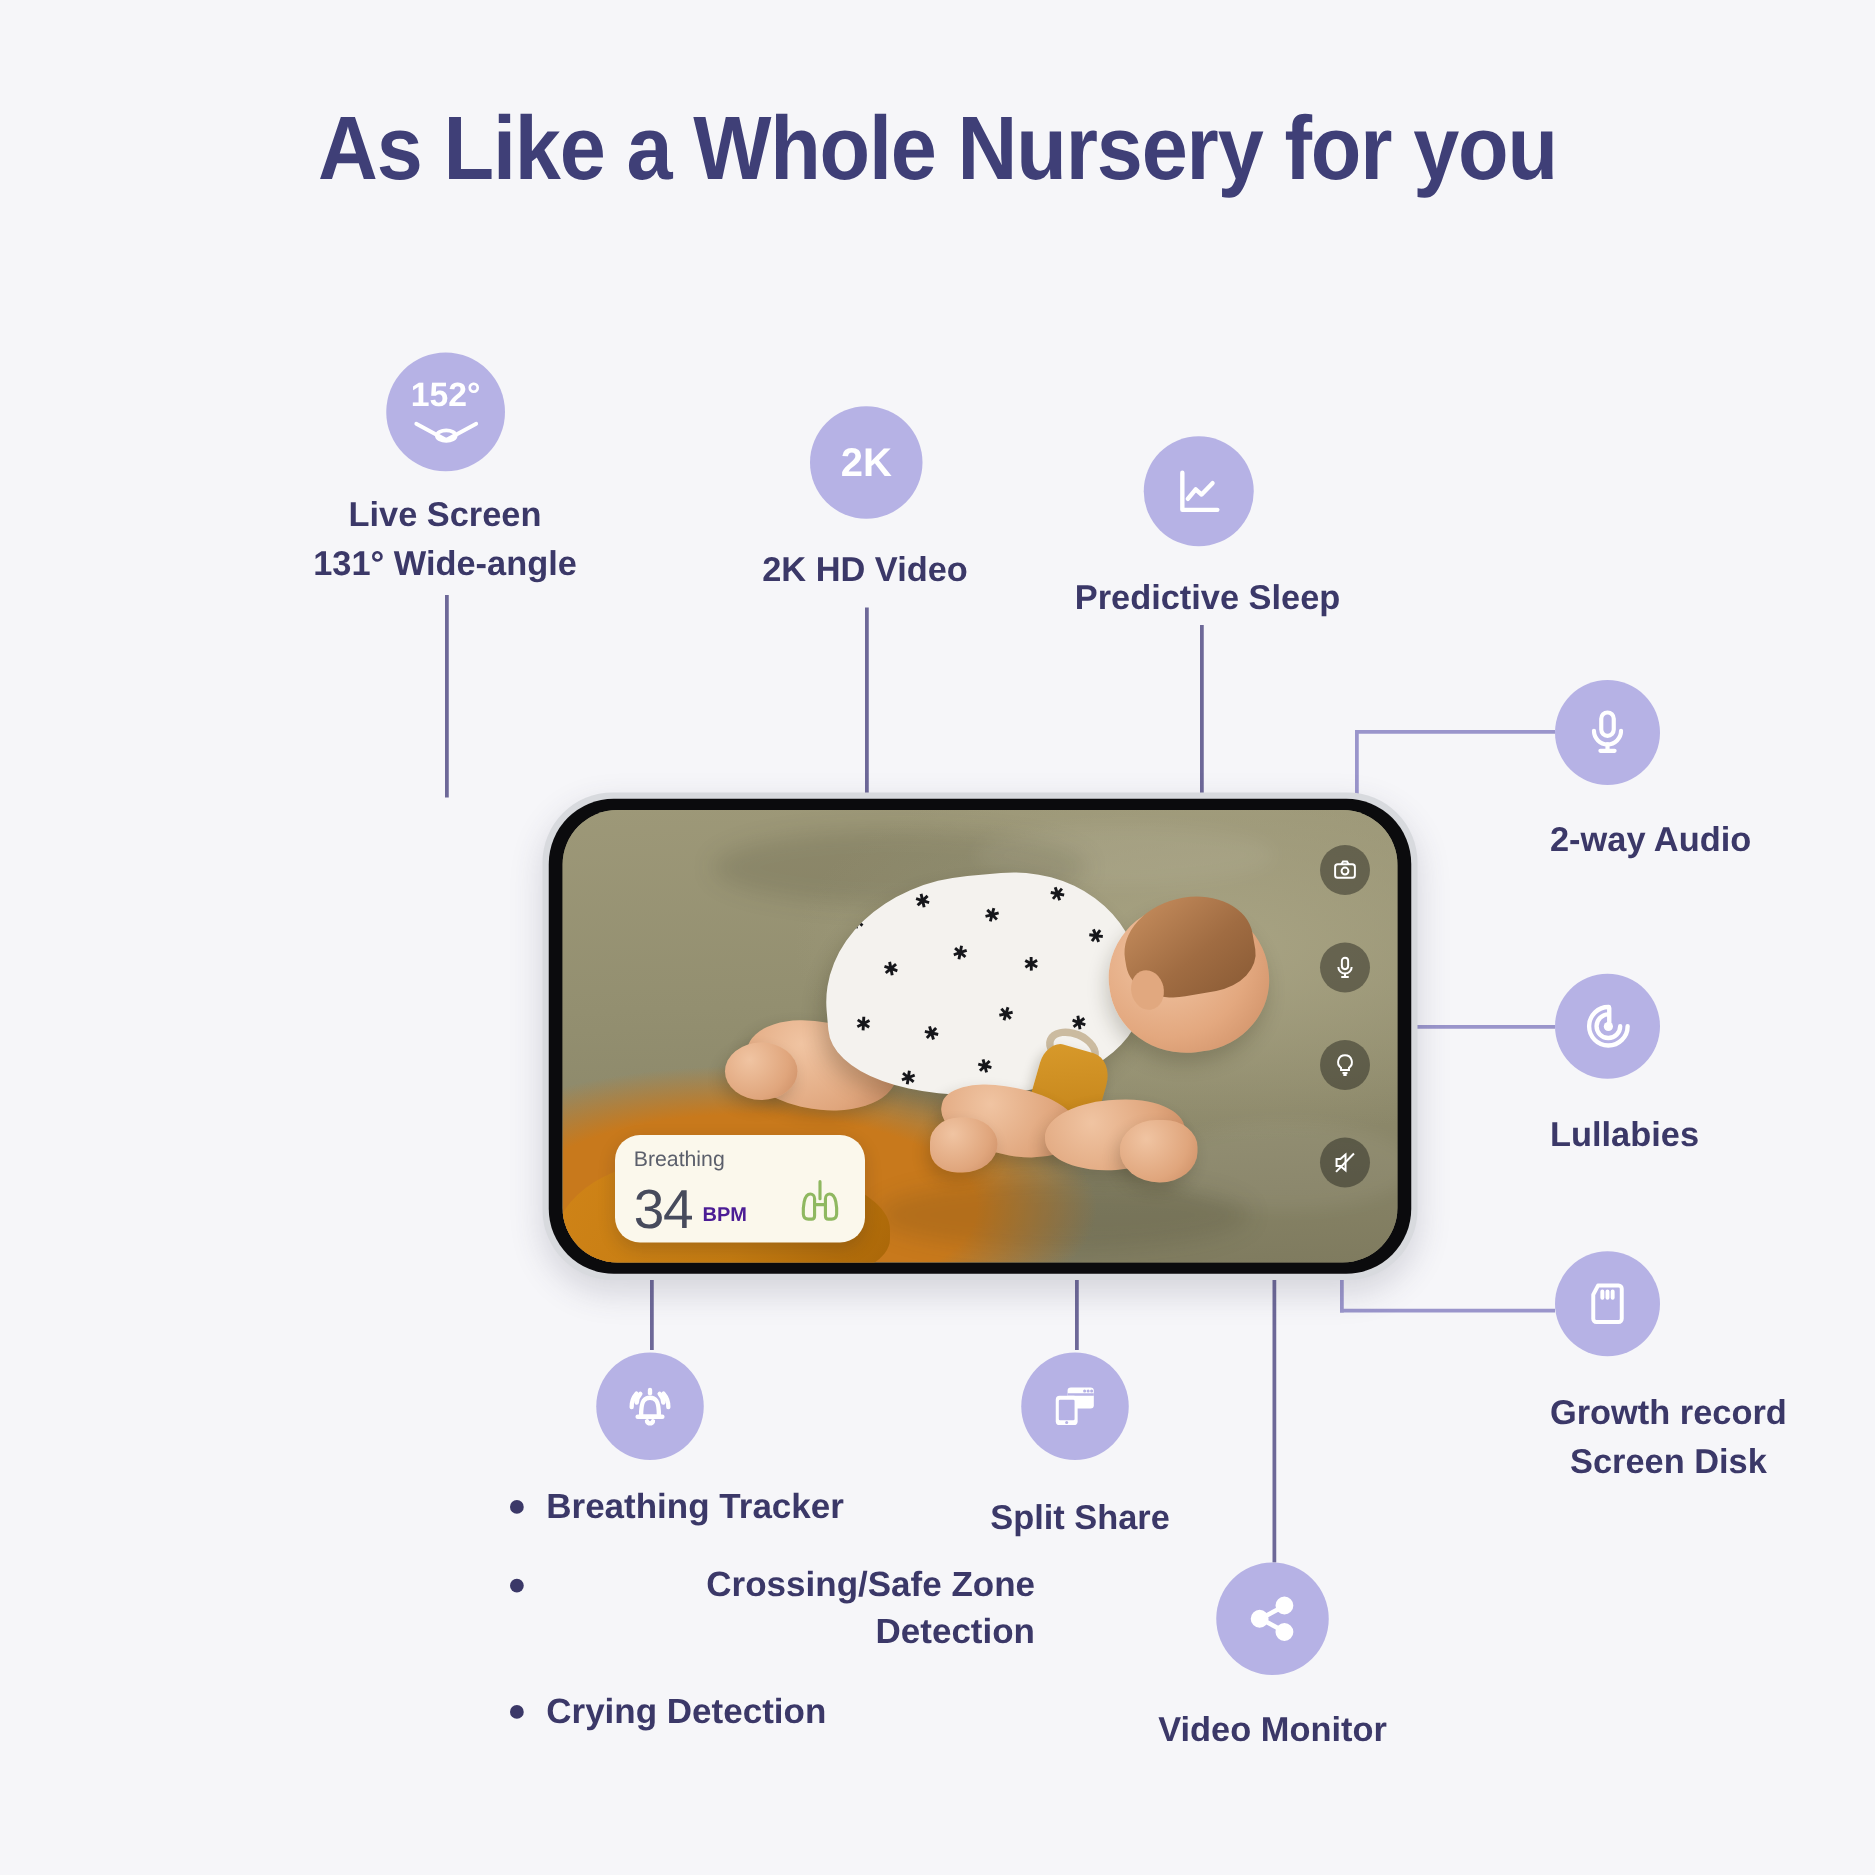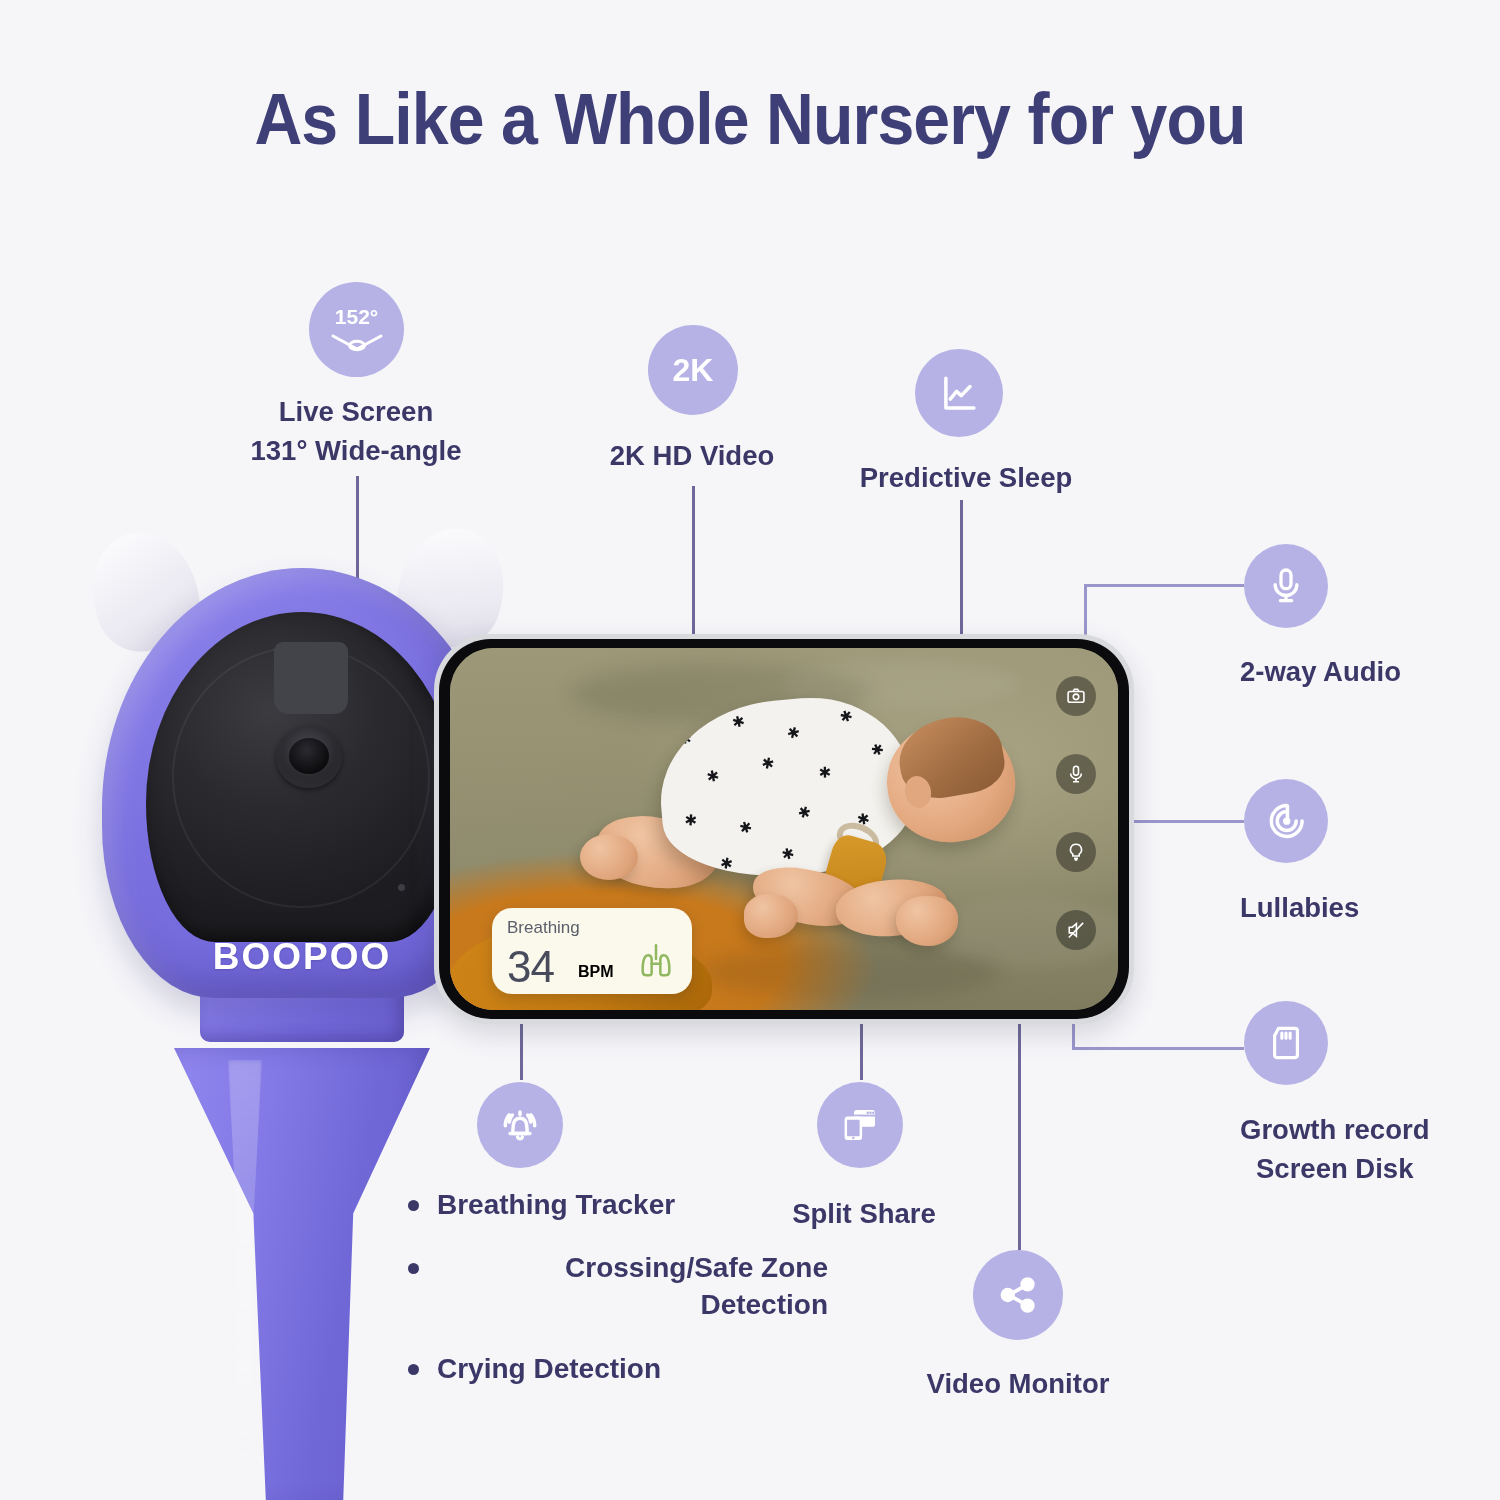--- a/index.html
+++ b/index.html
@@ -29,21 +29,21 @@
   .badge {
     position: absolute;
     border-radius: 50%;
     background: #b6b2e5;
     display: flex;
     align-items: center;
     justify-content: center;
     color: #ffffff;
   }
   .badge .b-text {
-    font-size: 21px; font-weight: 600; color: #fff; line-height: 1;
+    font-size: 27px; font-weight: 600; color: #fff; line-height: 1;
   }
   .badge svg { display: block; }
 
   
   .label {
     position: absolute;
     color: #3b3868;
     font-size: 27.5px;
     font-weight: 700;
     line-height: 1.42;
@@ -201,21 +201,21 @@
     font-size: 17px; color: #5b5f6b; font-weight: 400; line-height: 1;
   }
   #breathing-card .bc-row {
     display: flex; align-items: flex-end; margin-top: 5px;
   }
   #breathing-card .bc-value {
     font-size: 44px; font-weight: 400; color: #474b5c; line-height: .92;
     letter-spacing: -1px;
   }
   #breathing-card .bc-unit {
-    font-size: 16px; font-weight: 700; color: #000000; margin-left: 24px; margin-bottom: 6px;
+    font-size: 16px; font-weight: 700; color: #4c1d95; margin-left: 8px; margin-bottom: 6px;
   }
   #breathing-card .bc-icon { margin-left: auto; margin-bottom: 2px; }
 
   
   #camera { position: absolute; left: 78px; top: 520px; width: 460px; height: 980px; }
   .ear {
     position: absolute; width: 104px; height: 118px;
     background: linear-gradient(160deg, #fdfdfe 0%, #eceaf2 62%, #d9d7e4 100%);
     border-radius: 52% 52% 44% 44% / 58% 58% 40% 40%;
   }
@@ -300,37 +300,20 @@
   <div class="lead-v" style="left:692px; top:486px; height:200px;"></div>
   <div class="lead-v" style="left:960px; top:500px; height:160px;"></div>
   <div class="lead-v" style="left:520px; top:972px; height:108px;"></div>
   <div class="lead-v" style="left:860px; top:972px; height:108px;"></div>
   <div class="lead-v" style="left:1018px; top:972px; height:278px;"></div>
 
   <div class="lead-elbow" style="left:1084px; top:584px; width:160px; height:94px; border-width:3px 0 0 3px; border-top-left-radius:0;"></div>
   <div class="lead-h" style="left:1102px; top:820px; width:142px; background:#9a95cb;"></div>
   <div class="lead-elbow" style="left:1072px; top:972px; width:172px; height:78px; border-width:0 0 3px 3px;"></div>
 
-  <div id="camera">
-    <div class="ear" id="ear-left"></div>
-    <div class="ear" id="ear-right"></div>
-    <div id="cam-stem"></div>
-    <div id="cam-stem-hi"></div>
-    <div id="cam-collar"></div>
-    <div id="cam-neck"></div>
-    <div id="cam-body">
-      <div id="cam-face">
-        <div id="cam-ring"></div>
-        <div id="cam-sensor"></div>
-        <div id="cam-lens"></div>
-        <div id="cam-dot"></div>
-      </div>
-      <div id="cam-logo">BOOPOO</div>
-    </div>
-  </div>
 
   <div id="phone">
     <div id="phone-frame">
       <div id="phone-screen">
 
         <div class="scene-bed"></div>
         <div class="bed-shadow" style="left:120px; top:16px; width:300px; height:60px;"></div>
         <div class="bed-fold" style="left:330px; top:12px; width:240px; height:48px;"></div>
         <div class="bed-fold" style="left:480px; top:250px; width:200px; height:70px;"></div>
         <div class="bed-shadow" style="left:250px; top:296px; width:300px; height:56px;"></div>

